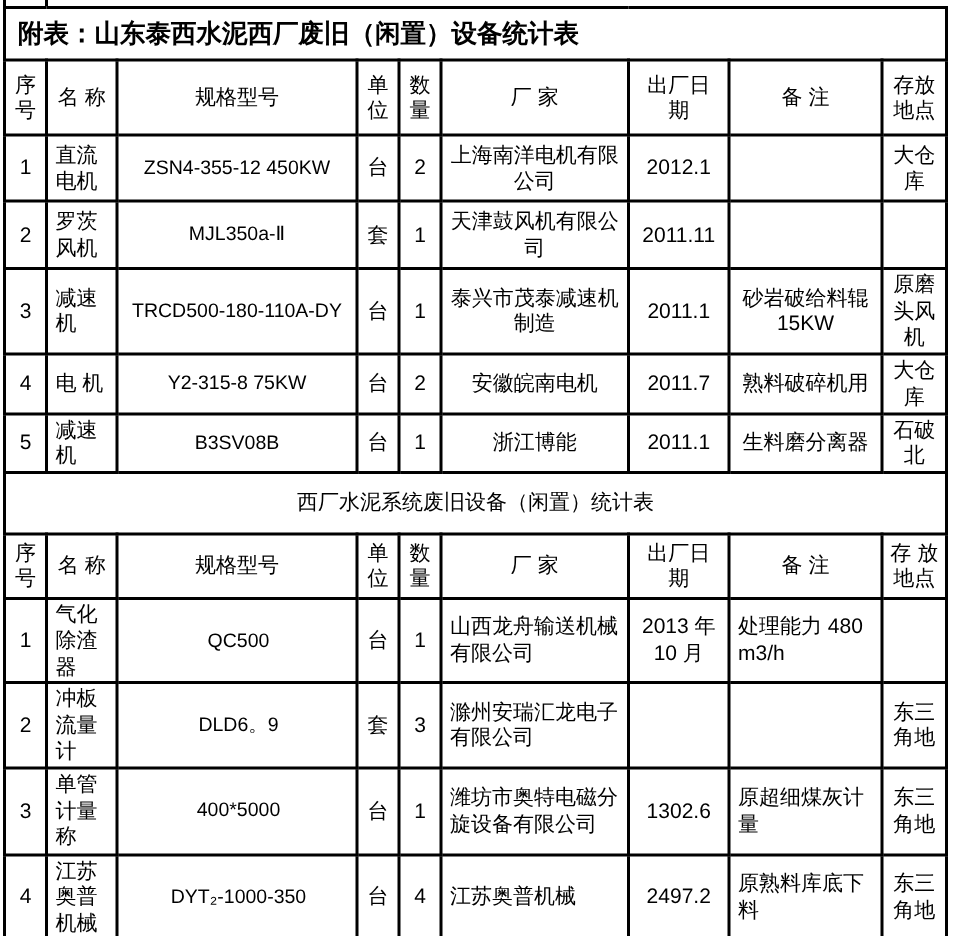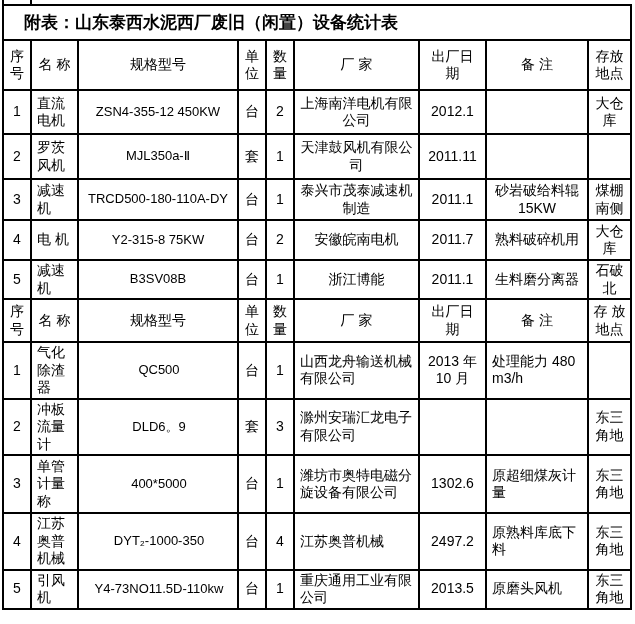--- a/index.html
+++ b/index.html
@@ -41,21 +41,21 @@
     line-height: 1.25;
     padding: 1px 3px;
     white-space: pre-line;
     overflow-wrap: break-word;
     word-wrap: break-word;
   }
   td.main-title {
     font-size: 17px;
     font-weight: bold;
     text-align: left;
-    padding-left: 20px;
+    padding-left: 8px;
     white-space: nowrap;
   }
   td.section-title {
     font-size: 14px;
     font-weight: normal;
     text-align: center;
   }
   td.hdr {
     font-size: 14px;
   }
@@ -140,21 +140,21 @@
         </tr>
         <tr style="height: 41px;">
           <td>3</td>
           <td class="al">减速机</td>
           <td class="spec-fit">TRCD500-180-110A-DY</td>
           <td>台</td>
           <td>1</td>
           <td>泰兴市茂泰减速机制造</td>
           <td>2011.1</td>
           <td>砂岩破给料辊15KW</td>
-          <td>煤棚南侧</td>
+          <td>原磨头风机</td>
         </tr>
         <tr style="height: 40px;">
           <td>4</td>
           <td class="al">电 机</td>
           <td class="spec-fit">Y2-315-8 75KW</td>
           <td>台</td>
           <td>2</td>
           <td>安徽皖南电机</td>
           <td>2011.7</td>
           <td>熟料破碎机用</td>
@@ -163,20 +163,23 @@
         <tr style="height: 35px;">
           <td>5</td>
           <td class="al">减速机</td>
           <td class="spec-fit">B3SV08B</td>
           <td>台</td>
           <td>1</td>
           <td>浙江博能</td>
           <td>2011.1</td>
           <td>生料磨分离器</td>
           <td>石破北</td>
+        </tr>
+        <tr style="height: 41px;">
+          <td class="section-title" colspan="9">西厂水泥系统废旧设备（闲置）统计表</td>
         </tr>
         <tr style="height: 43px;">
           <td class="hdr">序
 号</td>
           <td class="hdr">名 称</td>
           <td class="hdr">规格型号</td>
           <td class="hdr">单
 位</td>
           <td class="hdr">数
 量</td>

